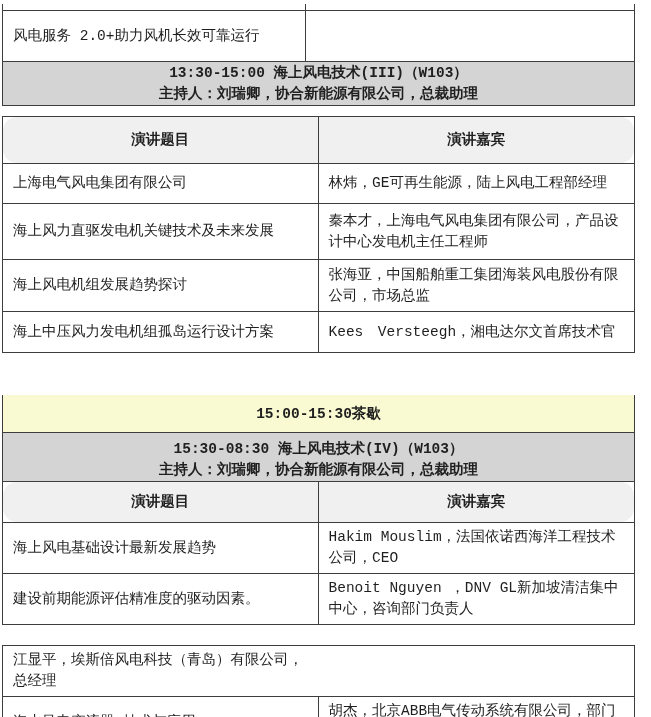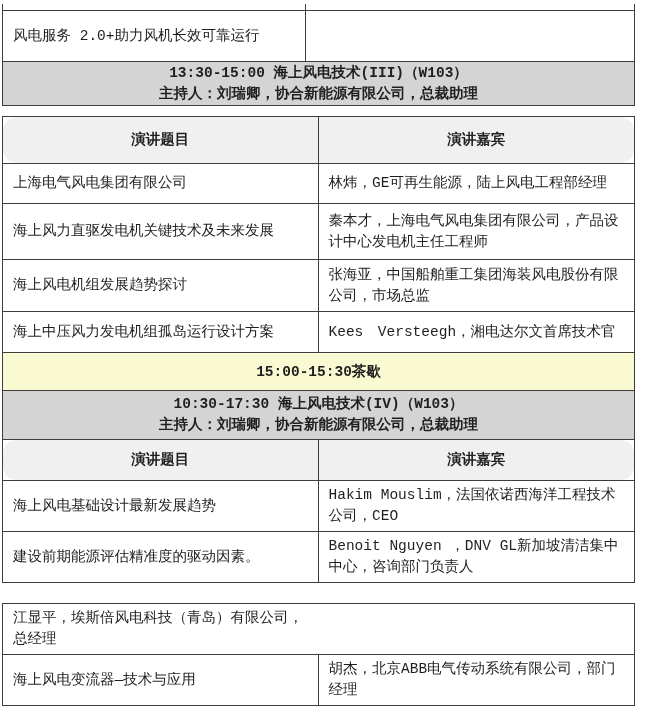--- a/index.html
+++ b/index.html
@@ -54,34 +54,35 @@
     padding:4px;
   }
   .session{
     box-sizing:border-box;
     border:1px solid var(--border);
     border-top:none;
     background:var(--session_header_bg);
     display:flex;
     flex-direction:column;
     align-items:center;
-    justify-content:center;
+    justify-content:flex-end;
     font-weight:bold;
     line-height:21px;
     text-align:center;
   }
   .break-row{
     box-sizing:border-box;
     border:1px solid var(--border);
     border-top:none;
     background:var(--tea_break_bg);
     display:flex;
     align-items:center;
     justify-content:center;
     font-weight:bold;
+    margin-top:42px;
   }
   .gap{background:#fff;}
   .frag-top{
     box-sizing:border-box;height:7px;
     border-left:1px solid var(--border);
     border-right:1px solid var(--border);
     border-bottom:1px solid var(--border);
     display:flex;
   }
   .frag-top .fcell{box-sizing:border-box;width:48%;border-right:1px solid var(--border);}
@@ -134,21 +135,21 @@
       <div class="cell c-topic">海上中压风力发电机组孤岛运行设计方案</div>
       <div class="cell c-speaker">Kees　Versteegh，湘电达尔文首席技术官</div>
     </div>
   </div>
 
   <div class="break-row h38">
     <div>15:00-15:30茶歇</div>
   </div>
 
   <div class="session h49">
-    <div>10:30-17:30 海上风电技术(IV)（W103）</div>
+    <div>15:30-08:30 海上风电技术(IV)（W103）</div>
     <div>主持人：刘瑞卿，协合新能源有限公司，总裁助理</div>
   </div>
 
   <div class="tbl">
     <div class="row hdr h40">
       <div class="cell c-topic">演讲题目</div>
       <div class="cell c-speaker">演讲嘉宾</div>
     </div>
     <div class="row h44">
       <div class="cell c-topic">海上风电基础设计最新发展趋势</div>

